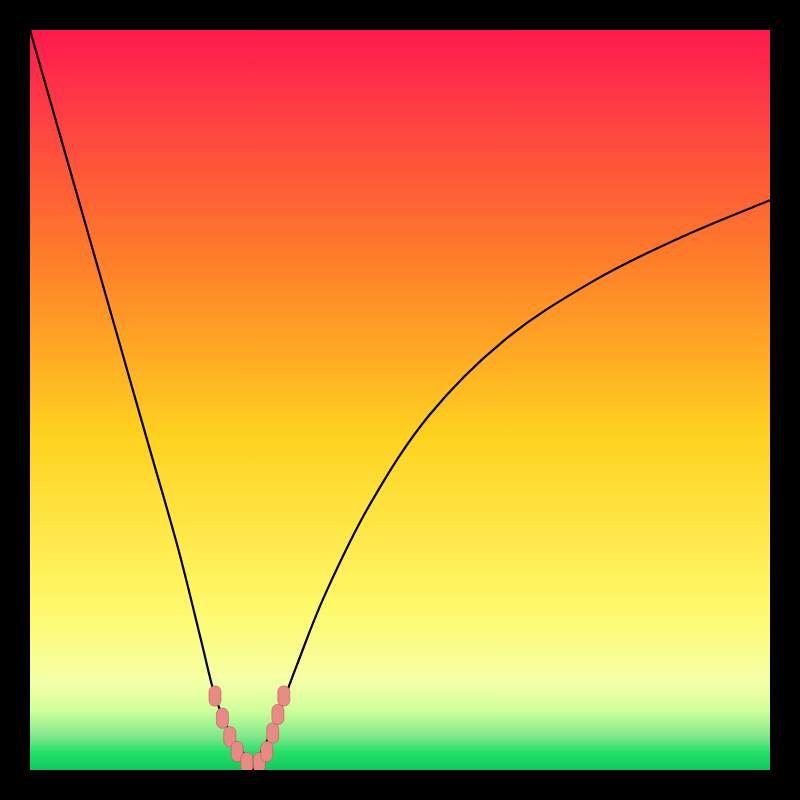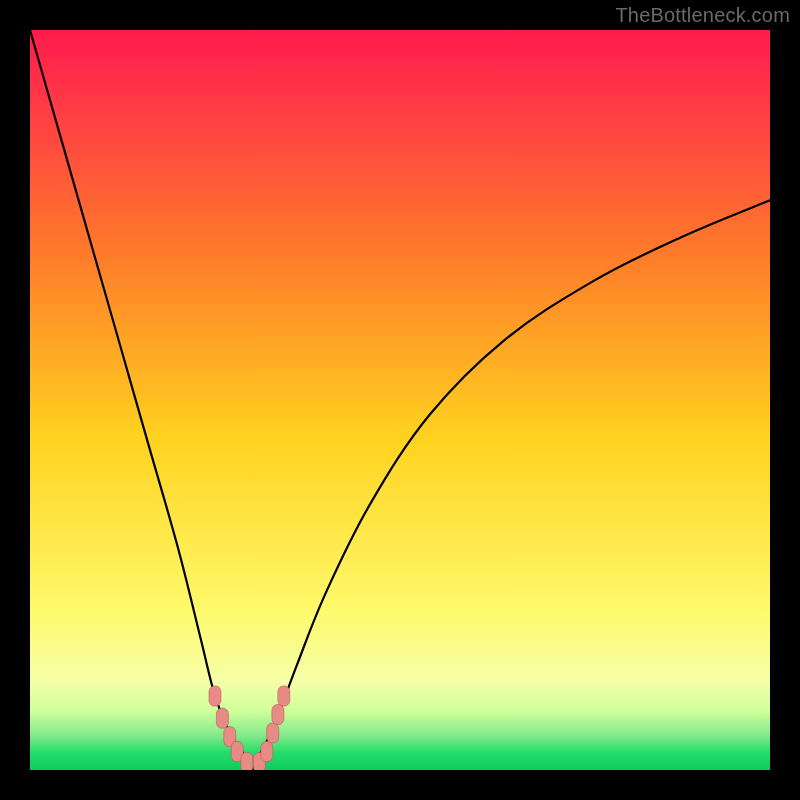--- a/index.html
+++ b/index.html
@@ -36,21 +36,20 @@
     width: 740px;
     height: 740px;
     display: block;
   }
 </style>
 </head>
 <body>
 
 <div class="frame">
 
-  <div class="watermark">TheBottleneck.com</div>
 
   <svg class="plot" viewBox="0 0 740 740" preserveAspectRatio="none">
     <defs>
       <linearGradient id="heat" x1="0" y1="0" x2="0" y2="1">
 
       <stop offset="0.00%" stop-color="#ff1a4d"></stop>
           <stop offset="10.00%" stop-color="#ff3a45"></stop>
           <stop offset="30.00%" stop-color="#ff7a2a"></stop>
           <stop offset="55.00%" stop-color="#ffd21f"></stop>
           <stop offset="78.00%" stop-color="#fff96a"></stop>

